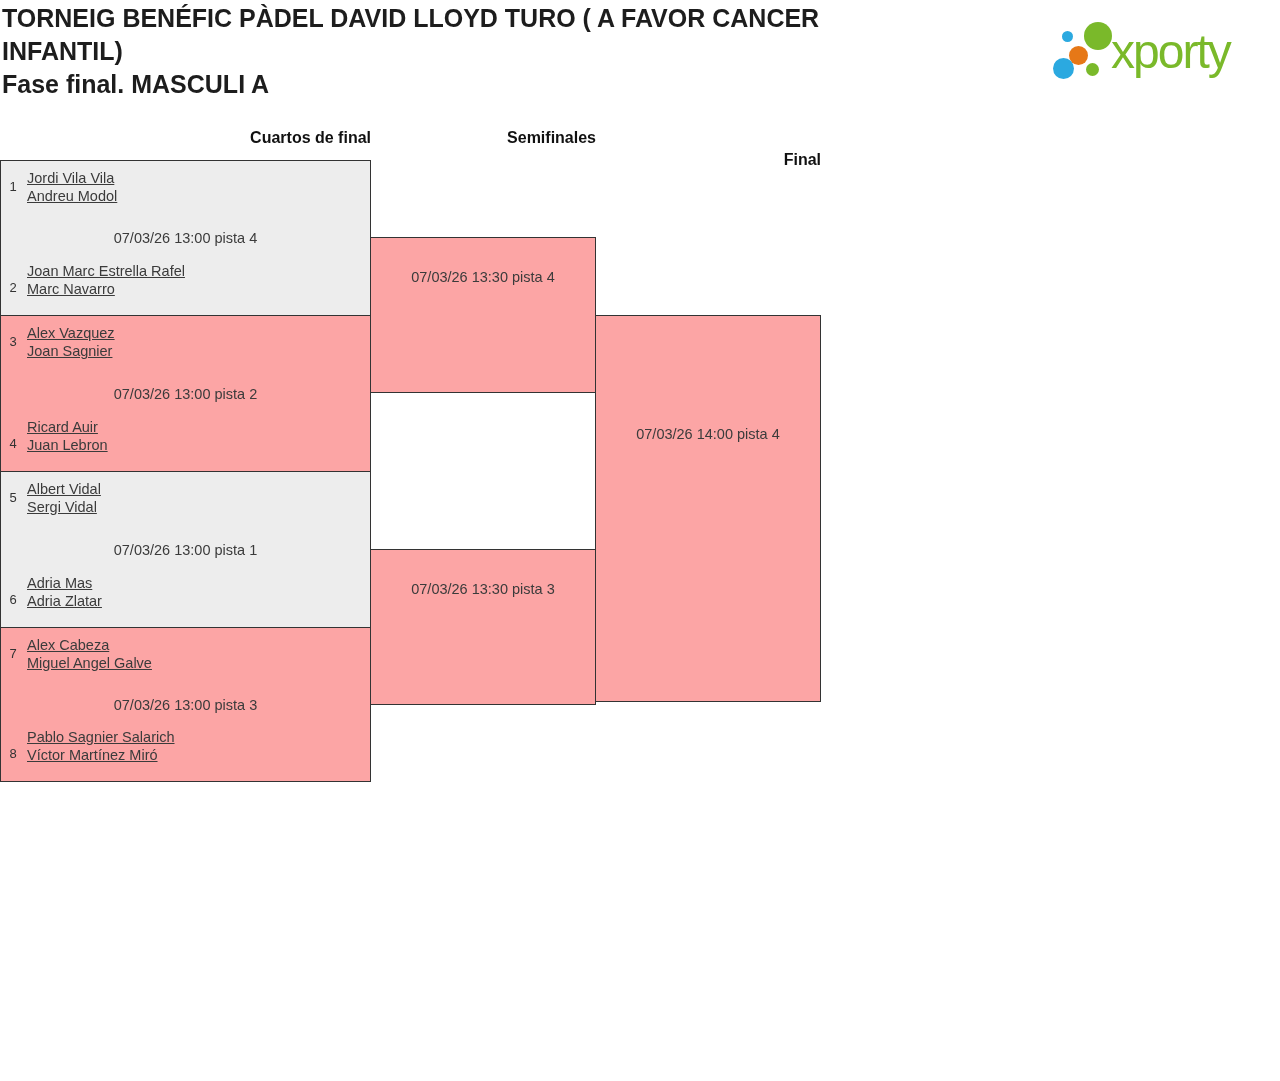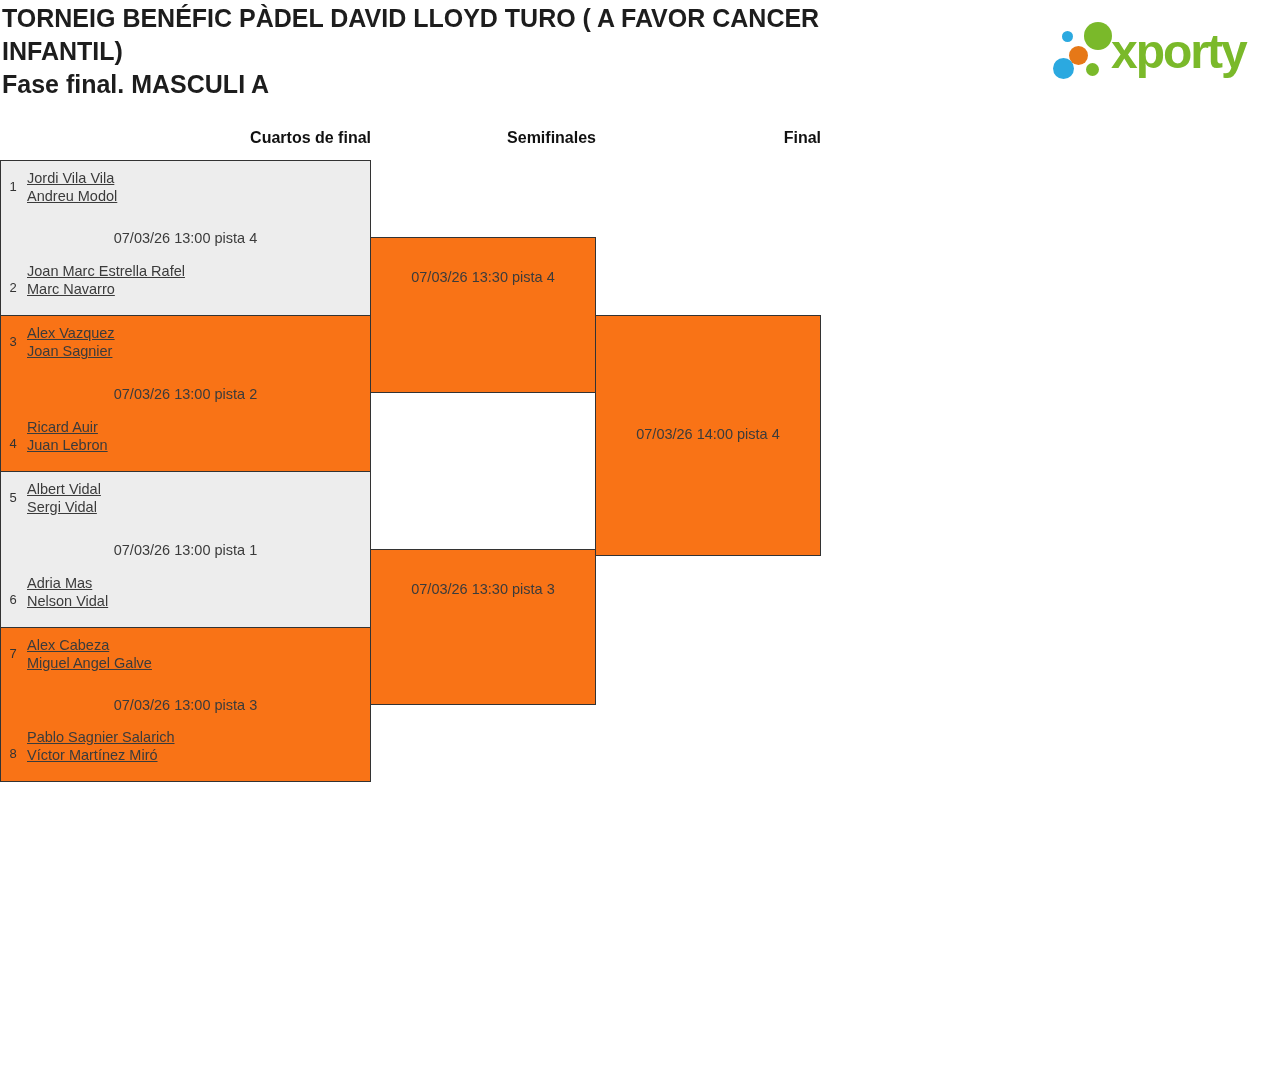--- a/index.html
+++ b/index.html
@@ -11,39 +11,39 @@
   .title{position:absolute;left:2px;top:2px;width:950px;font-size:25px;line-height:33px;font-weight:bold;color:#1d1d1d;}
   .title .line{white-space:nowrap;}
   
   .logo{position:absolute;left:1045px;top:12px;width:230px;height:75px;}
   .dot{position:absolute;border-radius:50%;}
   .dot-blue-small {left:17px;top:19px;width:11px;height:11px;background:#2ba9e0;}
   .dot-green-large{left:39px;top:10px;width:28px;height:28px;background:#7ab92a;}
   .dot-orange     {left:24px;top:34px;width:19px;height:19px;background:#e67817;}
   .dot-blue-large {left: 8px;top:46px;width:21px;height:21px;background:#2ba9e0;}
   .dot-green-small{left:41px;top:51px;width:13px;height:13px;background:#7ab92a;}
-  .wordmark{position:absolute;left:66px;top:16px;font-size:48px;font-weight:bold;letter-spacing:-2px;color:#7ab92a;line-height:48px;}
+  .wordmark{position:absolute;left:66px;top:16px;font-size:48px;font-weight:normal;letter-spacing:-2px;color:#7ab92a;line-height:48px;}
   
   .round-header{position:absolute;top:129px;height:20px;font-size:16px;font-weight:bold;color:#111;text-align:right;}
   .rh-qf{left:0;width:371px;}
   .rh-sf{left:370px;width:226px;}
-  .rh-f {left:595px;width:226px;}
+  .rh-f {left:595px;width:226px;margin-top:22px;}
   
-  .match{position:absolute;box-sizing:border-box;border:1px solid #333;background:#f97316;}
+  .match{position:absolute;box-sizing:border-box;border:1px solid #333;background:#fca5a5;}
   .match.shaded{background:#ededed;}
   .col-qf{left:0;width:371px;}
   .col-sf{left:370px;width:226px;}
   .col-f {left:595px;width:226px;}
   .qf1{top:160px;height:156px;}
   .qf2{top:315px;height:157px;}
   .qf3{top:471px;height:157px;}
   .qf4{top:627px;height:155px;}
   .sf1{top:237px;height:156px;}
   .sf2{top:549px;height:156px;}
-  .fin{top:315px;height:241px;}
+  .fin{top:315px;height:387px;}
   
   .seed{position:absolute;left:0;width:24px;text-align:center;font-size:13px;color:#333;line-height:36px;}
   .seed-top{top:8px;}
   .seed-bottom{bottom:9px;}
   .team{position:absolute;left:26px;right:6px;font-size:14.5px;line-height:18px;color:#3b3b3b;text-decoration:underline;}
   .team-top{top:8px;}
   .team-bottom{bottom:17px;}
   .match-info{position:absolute;left:0;right:0;text-align:center;font-size:14.5px;color:#3b3b3b;}
   .info-center{top:50%;transform:translateY(-50%);}
   .info-sf{top:39px;transform:translateY(-50%);}
@@ -104,21 +104,21 @@
   <div class="match col-qf qf3 shaded">
     <span class="seed seed-top">5</span>
     <div class="team team-top">
       <div>Albert Vidal</div>
       <div>Sergi Vidal</div>
     </div>
     <div class="match-info info-center">07/03/26 13:00 pista 1</div>
     <span class="seed seed-bottom">6</span>
     <div class="team team-bottom">
       <div>Adria Mas</div>
-      <div>Nelson Vidal</div>
+      <div>Adria Zlatar</div>
     </div>
   </div>
 
   <div class="match col-qf qf4">
     <span class="seed seed-top">7</span>
     <div class="team team-top">
       <div>Alex Cabeza</div>
       <div>Miguel Angel Galve</div>
     </div>
     <div class="match-info info-center">07/03/26 13:00 pista 3</div>

